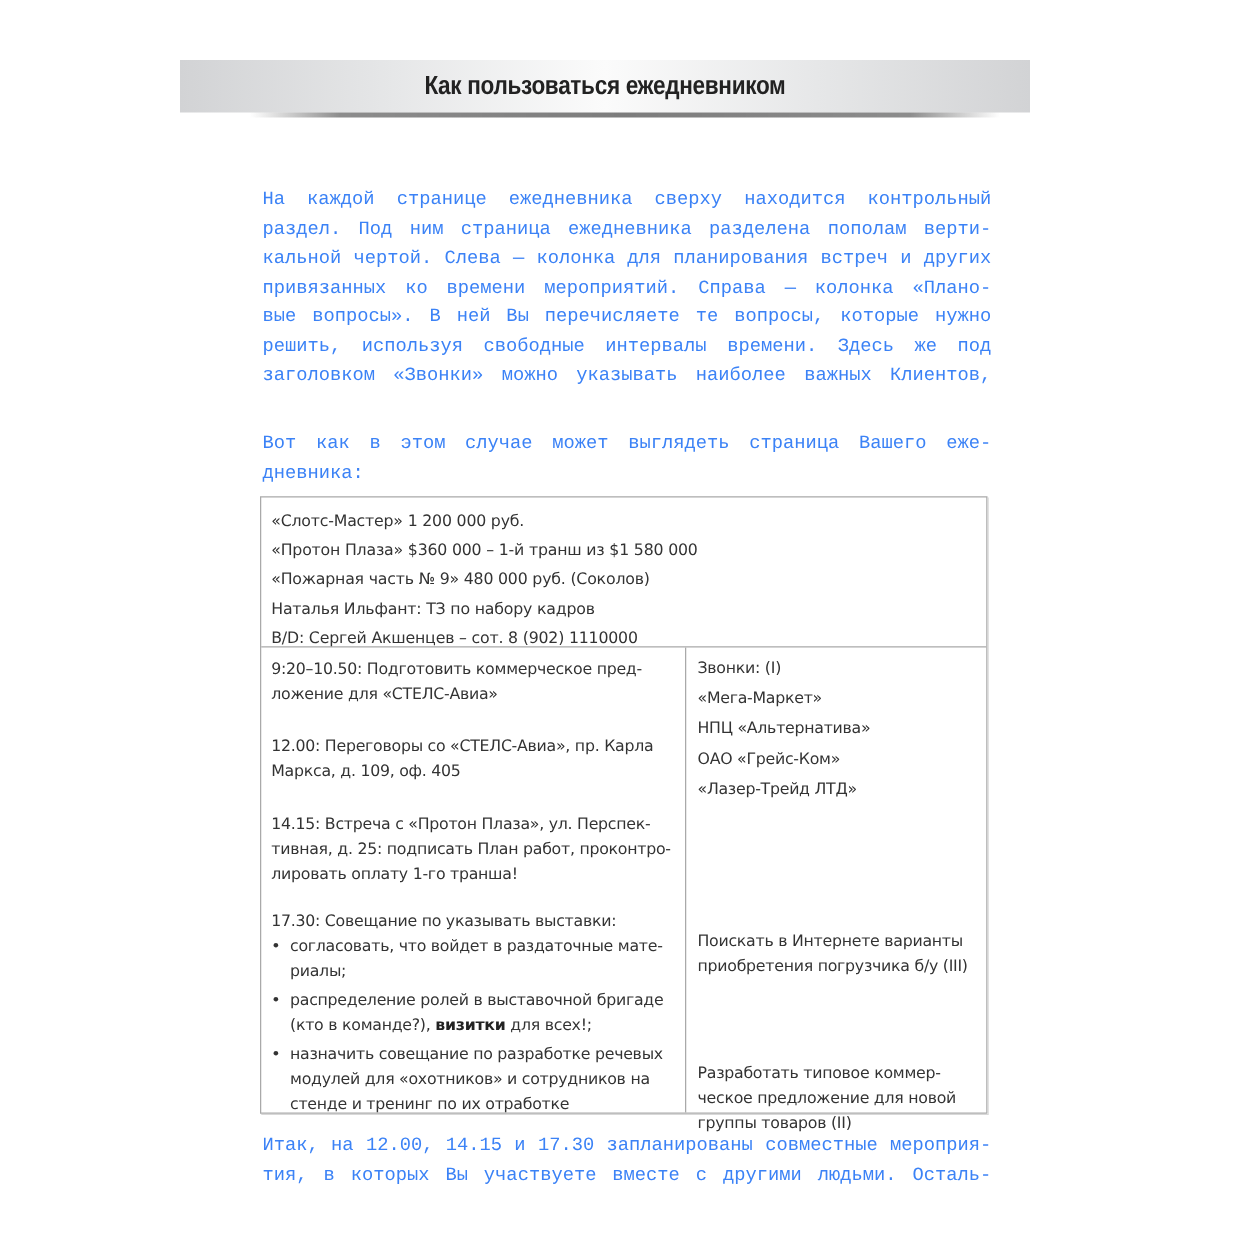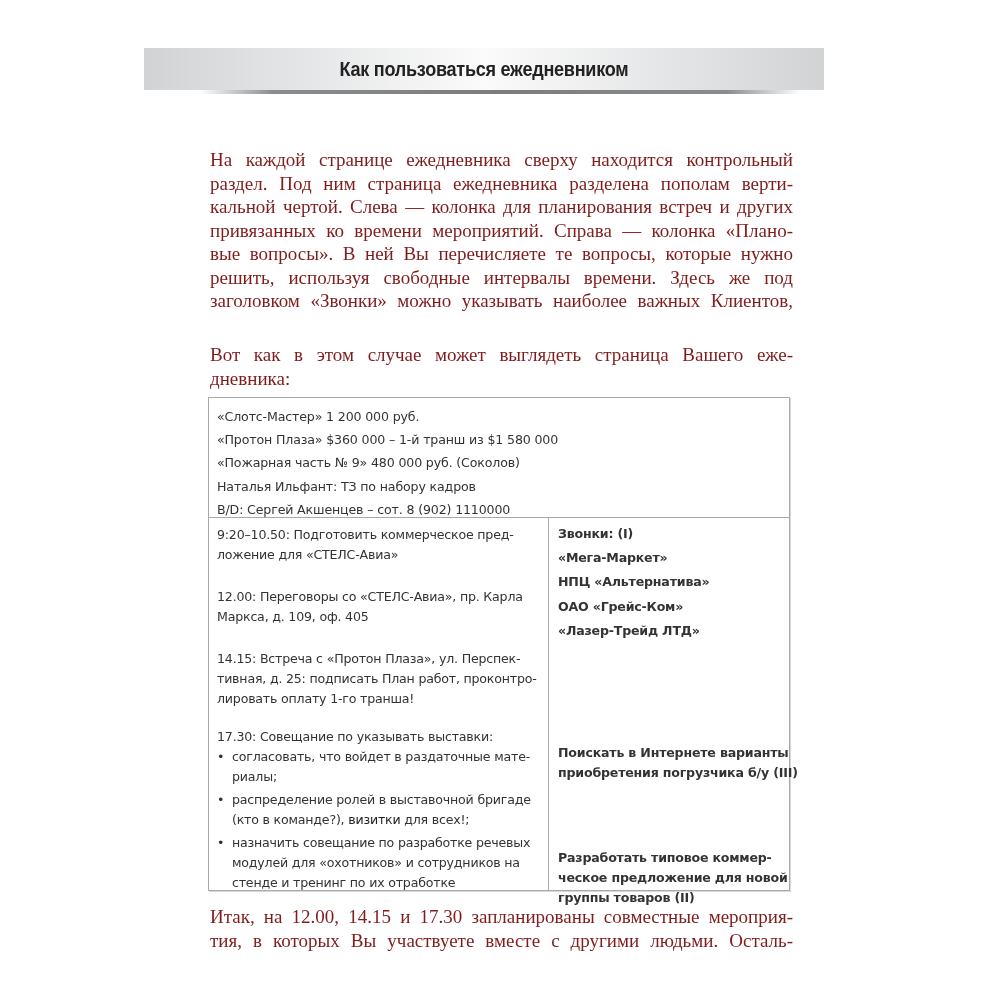--- a/index.html
+++ b/index.html
@@ -39,24 +39,24 @@
       font-weight: bold;
       font-size: 21px;
       color: #222222;
       letter-spacing: -0.3px;
       transform: scaleX(0.86);
     }
     .body-text {
       position: absolute;
       left: 210px;
       width: 583px;
-      font-family: Liberation Serif, serif;
-      font-size: 19px;
+      font-family: Liberation Mono, monospace;
+      font-size: 15px;
       line-height: 23.5px;
-      color: #7f1d1d;
+      color: #3b82f6;
       text-align: justify;
       margin: 0;
     }
     .para1 { top: 148px; }
     .para2 { top: 343px; }
     .para3 { top: 905px; }
     .line {
       display: block;
       white-space: nowrap;
       text-align-last: justify;
@@ -106,21 +106,20 @@
       box-sizing: border-box;
     }
     .planner-right {
       position: absolute;
       left: 340px;
       top: 120px;
       right: 0;
       bottom: 0;
       padding: 7px 8px 0 9px;
       box-sizing: border-box;
-      font-weight: bold;
     }
     .ln {
       display: block;
       white-space: nowrap;
       line-height: 20px;
       letter-spacing: -0.2px;
     }
     .block {
       position: absolute;
       left: 8px;
@@ -139,21 +138,21 @@
     .bullet-row .dot {
       position: absolute;
       left: 0;
       top: 0;
       line-height: 20px;
     }
     .bullet-row + .bullet-row {
       margin-top: 3px;
     }
     b.strong {
-      font-weight: normal;
+      font-weight: bold;
       color: #222;
     }
   </style>
 </head>
 <body>
 
 <div class="header-bar">
   <span class="header-title">Как пользоваться ежедневником</span>
 </div>
 <div class="header-shadow"></div>

